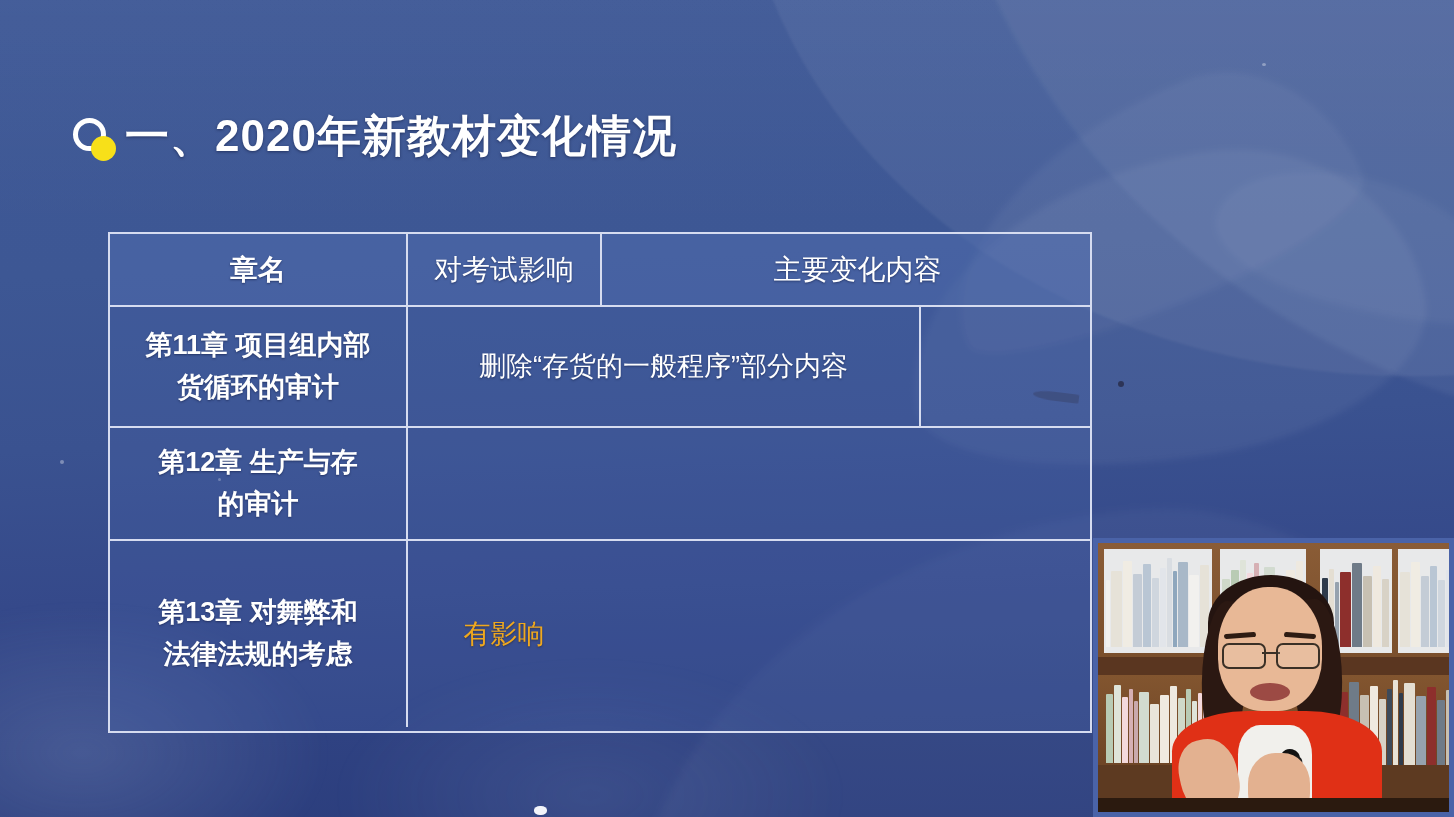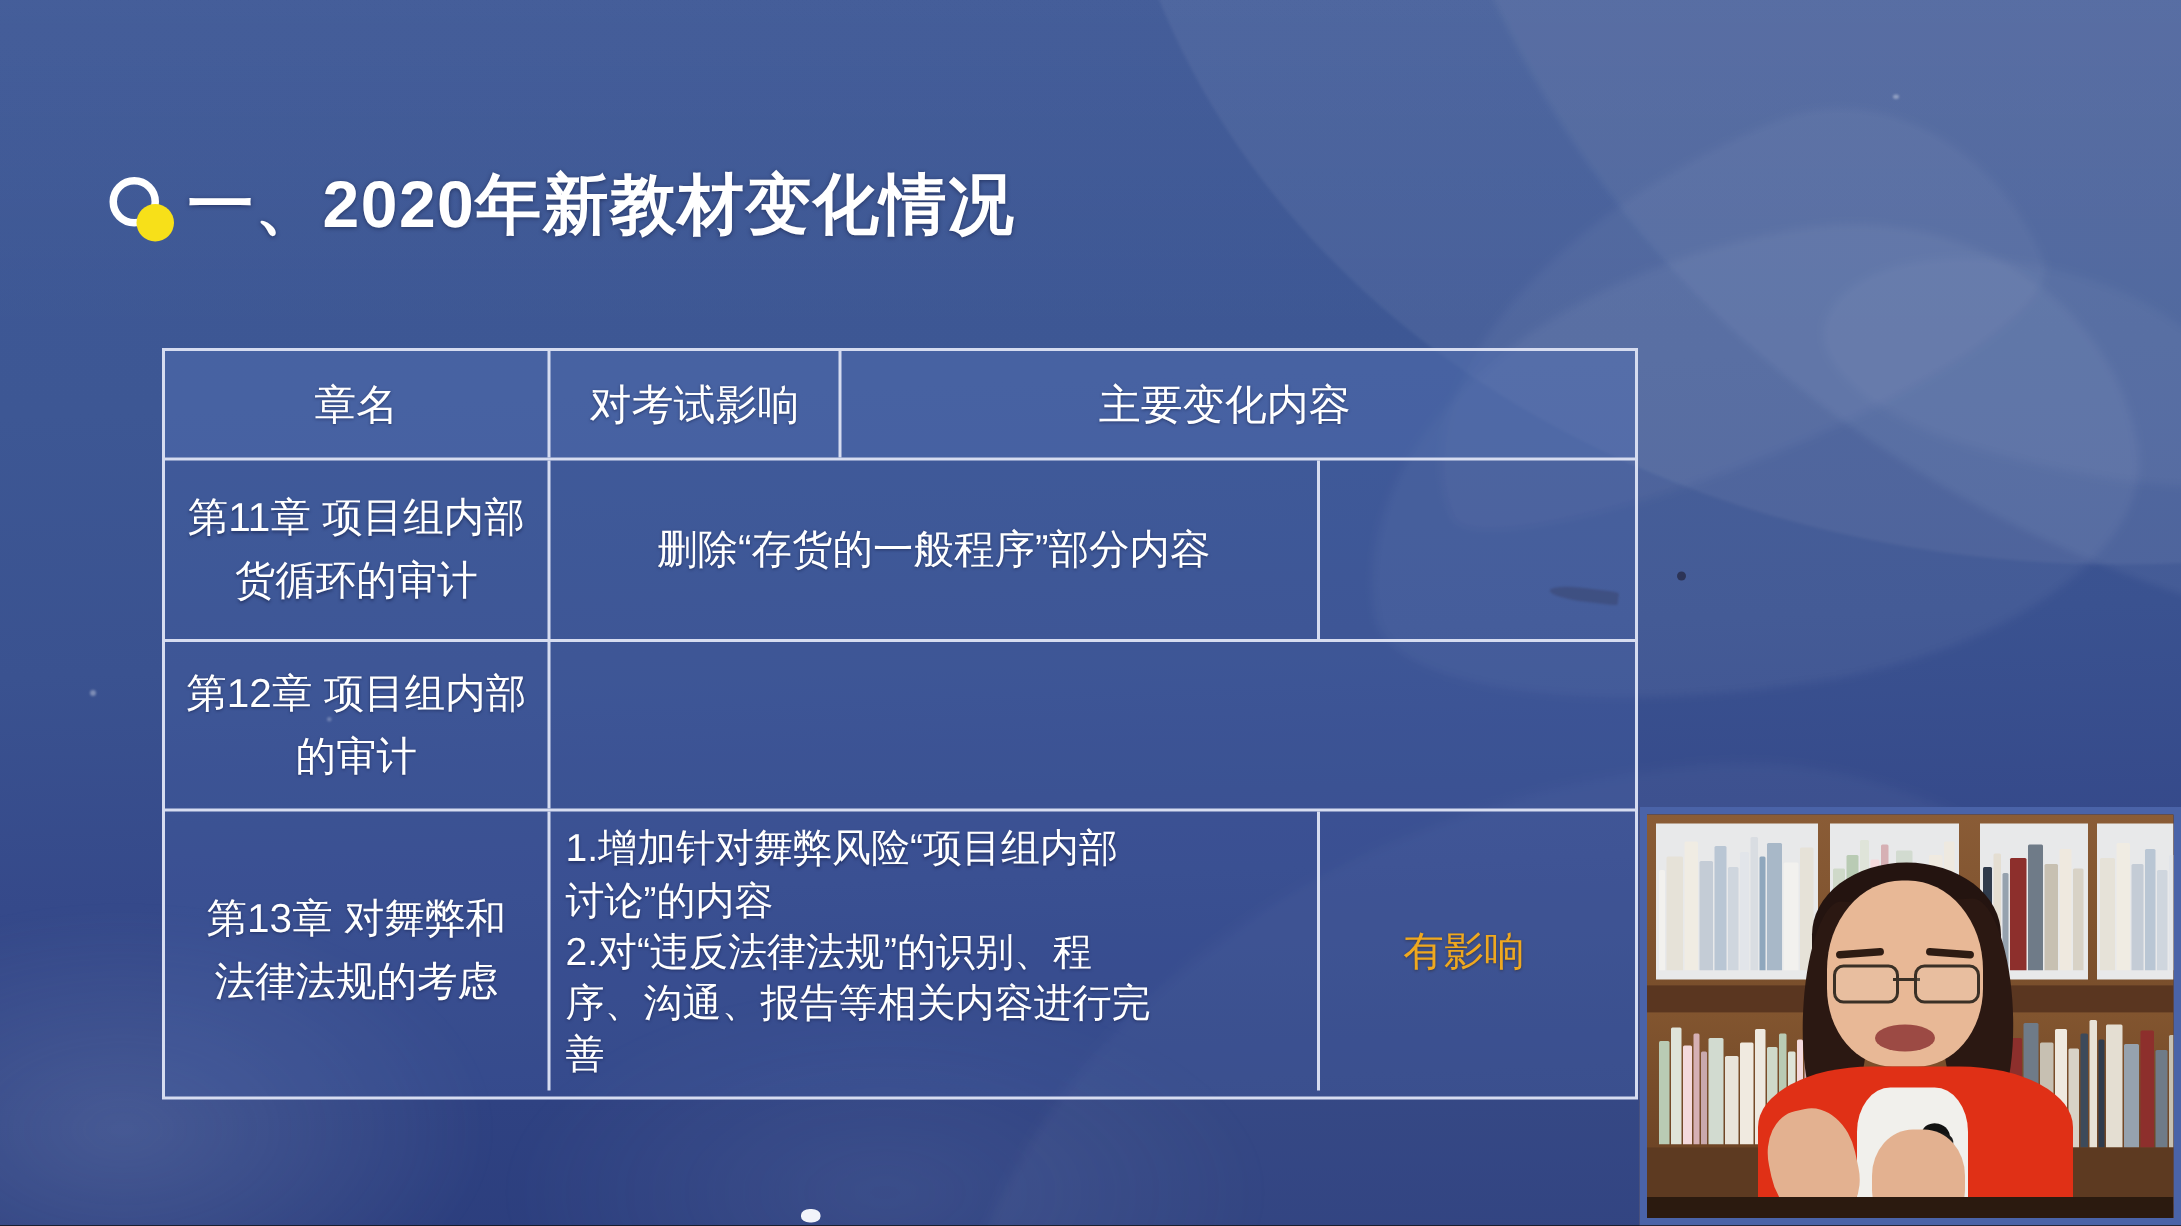--- a/index.html
+++ b/index.html
@@ -122,21 +122,21 @@
   .trow{display:flex;box-sizing:border-box;}
   .trow + .trow{border-top:2px solid #d6dcf0;}
   .tcell{
     box-sizing:border-box;
     color:#ffffff;
     text-shadow:0 1px 2px rgba(12,20,55,.5);
     display:flex;
     overflow:hidden;
   }
   .tcell + .tcell{border-left:2px solid #d6dcf0;}
-  .col-chapter{width:255px;flex:none;}
+  .col-chapter{width:296px;flex:none;font-weight:bold;}
   .col-content{width:513px;flex:none;}
   .col-impact{width:194px;flex:none;}
 
   .row-head{height:71px;background:rgba(86,114,180,.34);}
   .row-head .tcell{align-items:center;justify-content:center;font-size:28px;}
 
   .row-1{height:121px;}
   .row-2{height:113px;}
   .row-3{height:188px;}
 
@@ -293,33 +293,28 @@
     </div>
 
     <div class="trow row-1">
       <div class="tcell col-chapter chapter-cell" style="white-space:pre-line;">第11章  项目组内部
 货循环的审计</div>
       <div class="tcell col-content content-cell-center">删除“存货的一般程序”部分内容</div>
       <div class="tcell col-impact impact-cell"></div>
     </div>
 
     <div class="trow row-2">
-      <div class="tcell col-chapter chapter-cell" style="white-space:pre-line;">第12章  项目组内部
+      <div class="tcell col-chapter chapter-cell" style="white-space:pre-line;">第12章  生产与存
 的审计</div>
       <div class="tcell col-impact impact-cell"></div>
     </div>
 
     <div class="trow row-3">
       <div class="tcell col-chapter chapter-cell" style="white-space:pre-line;">第13章  对舞弊和
 法律法规的考虑</div>
-      <div class="tcell col-content content-cell-list">1.增加针对舞弊风险“项目组内部
-讨论”的内容
-2.对“违反法律法规”的识别、程
-序、沟通、报告等相关内容进行完
-善</div>
       <div class="tcell col-impact impact-cell impact-yes">有影响</div>
     </div>
 
   </div>
 
   <div id="webcam">
     <div class="cam-inner">
       <div class="shelf-back sb1"></div>
       <div class="shelf-back sb2"></div>
       <div class="shelf-back sb3"></div>

